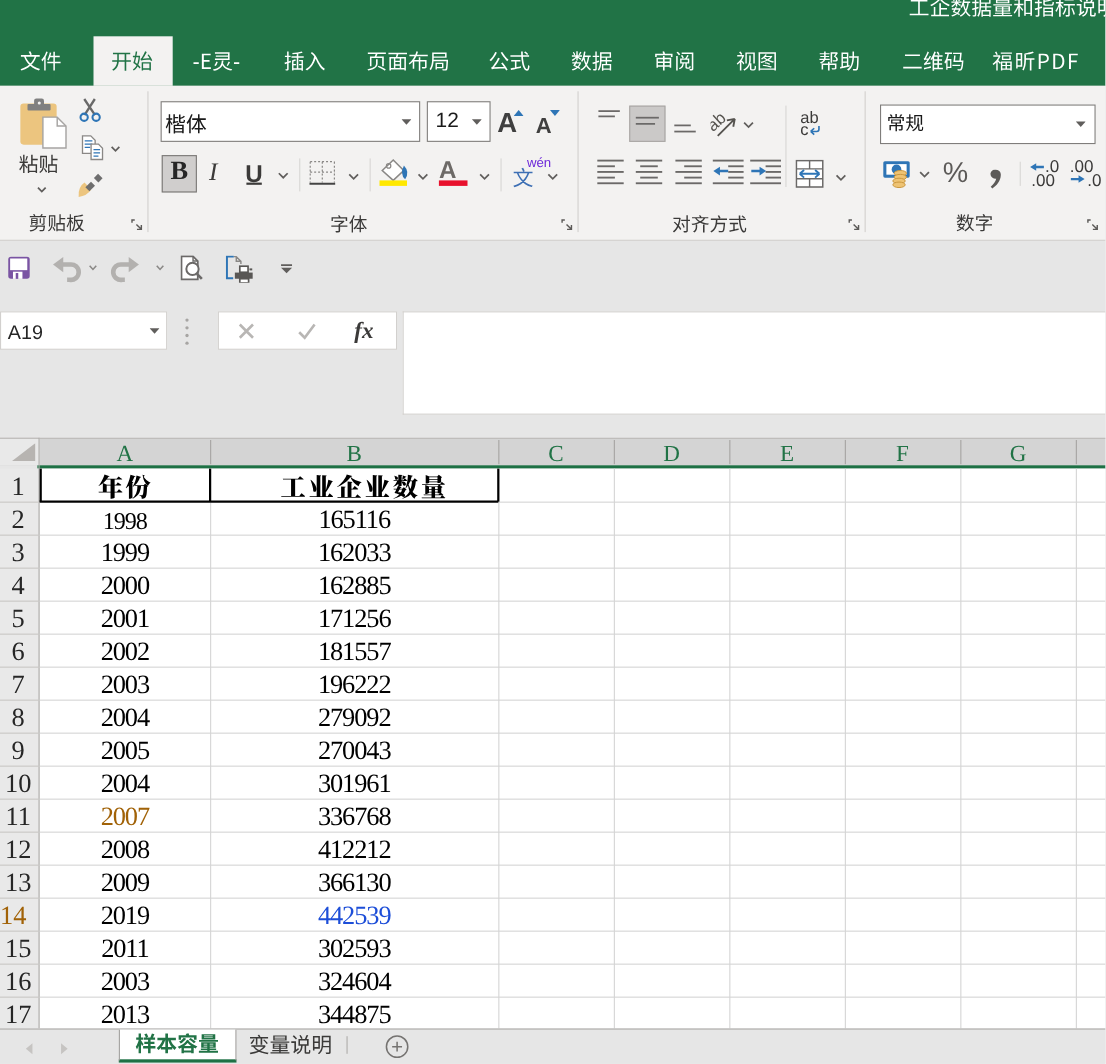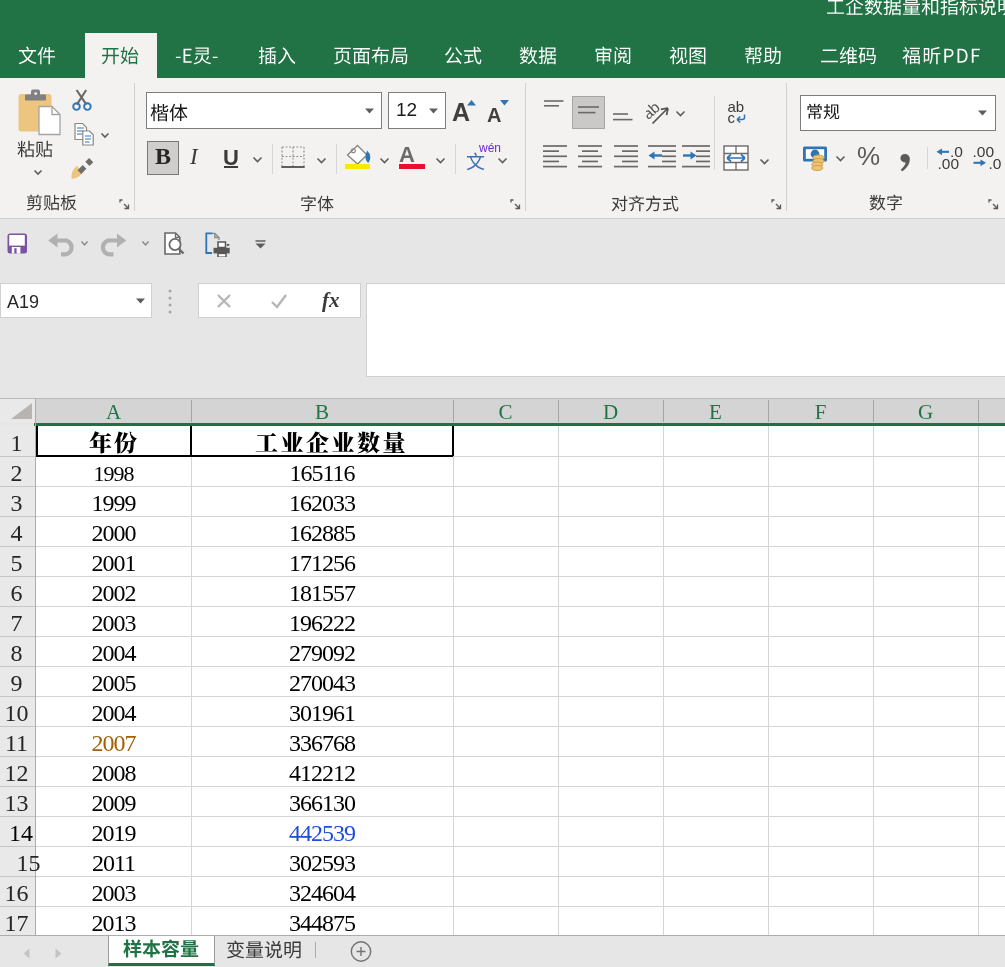--- a/index.html
+++ b/index.html
@@ -425,22 +425,22 @@
 <div class="abs serif" style="left:0;top:516px;width:33px;height:30px;font-size:24px;color:#262626;text-align:center;line-height:35px">4</div>
 <div class="abs serif" style="left:0;top:546px;width:33px;height:30px;font-size:24px;color:#262626;text-align:center;line-height:35px">5</div>
 <div class="abs serif" style="left:0;top:576px;width:33px;height:30px;font-size:24px;color:#262626;text-align:center;line-height:35px">6</div>
 <div class="abs serif" style="left:0;top:606px;width:33px;height:30px;font-size:24px;color:#262626;text-align:center;line-height:35px">7</div>
 <div class="abs serif" style="left:0;top:636px;width:33px;height:30px;font-size:24px;color:#262626;text-align:center;line-height:35px">8</div>
 <div class="abs serif" style="left:0;top:666px;width:33px;height:30px;font-size:24px;color:#262626;text-align:center;line-height:35px">9</div>
 <div class="abs serif" style="left:0;top:696px;width:33px;height:30px;font-size:24px;color:#262626;text-align:center;line-height:35px">10</div>
 <div class="abs serif" style="left:0;top:726px;width:33px;height:30px;font-size:24px;color:#262626;text-align:center;line-height:35px">11</div>
 <div class="abs serif" style="left:0;top:756px;width:33px;height:30px;font-size:24px;color:#262626;text-align:center;line-height:35px">12</div>
 <div class="abs serif" style="left:0;top:786px;width:33px;height:30px;font-size:24px;color:#262626;text-align:center;line-height:35px">13</div>
-<div class="abs serif" style="left:0;top:816px;width:33px;height:30px;font-size:24px;color:#000000;text-align:right;line-height:35px">14</div>
-<div class="abs serif" style="left:12px;top:846px;width:33px;height:30px;font-size:24px;color:#262626;text-align:center;line-height:35px">15</div>
+<div class="abs serif" style="left:0;top:816px;width:33px;height:30px;font-size:24px;color:#a16207;text-align:left;line-height:35px">14</div>
+<div class="abs serif" style="left:0;top:846px;width:33px;height:30px;font-size:24px;color:#262626;text-align:center;line-height:35px">15</div>
 <div class="abs serif" style="left:0;top:876px;width:33px;height:30px;font-size:24px;color:#262626;text-align:center;line-height:35px">16</div>
 <div class="abs serif" style="left:0;top:906px;width:33px;height:30px;font-size:24px;color:#262626;text-align:center;line-height:35px">17</div>
 <div class="abs" style="left:36px;top:455px;width:417px;height:2px;background:#000"></div>
 <div class="abs" style="left:36px;top:426px;width:2px;height:30px;background:#000"></div>
 <div class="abs" style="left:190px;top:426px;width:2px;height:30px;background:#000"></div>
 <div class="abs" style="left:452px;top:426px;width:2px;height:30px;background:#000"></div>
 <svg style="position:absolute;left:89.0px;top:430.8px;overflow:visible" width="50" height="30">
     <path d="M0.6 16.0H17.3L19.1 13.7Q19.1 13.7 19.5 14.0Q19.8 14.2 20.3 14.6Q20.8 15.0 21.4 15.5Q22.0 15.9 22.4 16.3Q22.4 16.7 21.8 16.7H0.8ZM11.5 4.3H15.2V21.5Q15.2 21.6 14.4 22.0Q13.6 22.4 12.2 22.4H11.5ZM6.4 9.6H16.5L18.2 7.5Q18.2 7.5 18.5 7.8Q18.8 8.0 19.3 8.3Q19.8 8.7 20.3 9.1Q20.9 9.5 21.3 9.9Q21.2 10.3 20.6 10.3H6.4ZM4.5 9.6V8.2L8.3 9.6H8.0V16.4H4.5ZM6.0 0.3 10.6 2.0Q10.5 2.2 10.2 2.3Q10.0 2.4 9.6 2.4Q7.8 5.4 5.6 7.4Q3.4 9.5 0.8 10.8L0.6 10.6Q1.6 9.4 2.6 7.8Q3.6 6.1 4.5 4.2Q5.4 2.3 6.0 0.3ZM6.5 4.3H17.0L18.8 2.1Q18.8 2.1 19.1 2.3Q19.5 2.6 20.0 3.0Q20.5 3.3 21.1 3.8Q21.6 4.2 22.1 4.6Q22.1 4.8 21.9 4.9Q21.7 5.0 21.4 5.0H6.2Z M34.2 1.9Q34.1 2.2 33.8 2.3Q33.6 2.4 33.2 2.4Q32.3 4.8 31.2 6.7Q30.0 8.6 28.6 10.1Q27.2 11.6 25.6 12.8L25.3 12.6Q26.2 11.2 27.0 9.2Q27.9 7.2 28.6 5.0Q29.2 2.8 29.6 0.6ZM32.2 7.5Q32.1 7.7 31.9 7.8Q31.8 7.9 31.4 8.0V21.5Q31.4 21.6 31.0 21.8Q30.6 22.1 30.0 22.2Q29.4 22.4 28.8 22.4H28.2V8.1L29.4 6.5ZM42.6 1.2Q42.5 1.5 42.2 1.8Q41.9 2.2 41.6 2.6L41.4 1.7Q41.9 3.1 43.0 4.2Q44.0 5.4 45.3 6.2Q46.6 7.1 47.8 7.6L47.8 7.8Q47.2 8.2 46.5 9.0Q45.8 9.8 45.6 10.7Q43.6 9.2 42.3 6.8Q41.1 4.4 40.6 0.6L40.8 0.5ZM41.4 10.2 43.0 8.7 45.6 10.9Q45.5 11.1 45.3 11.2Q45.1 11.3 44.7 11.4Q44.6 13.9 44.5 15.7Q44.4 17.4 44.2 18.6Q44.0 19.7 43.7 20.4Q43.4 21.1 42.9 21.5Q42.3 22.0 41.6 22.2Q40.8 22.4 39.8 22.4Q39.8 21.7 39.7 21.2Q39.7 20.7 39.4 20.4Q39.2 20.1 38.7 19.9Q38.3 19.6 37.6 19.5V19.2Q38.0 19.3 38.4 19.3Q38.9 19.3 39.3 19.3Q39.7 19.3 40.0 19.3Q40.4 19.3 40.6 19.1Q41.1 18.7 41.3 16.6Q41.6 14.5 41.7 10.2ZM39.3 10.2Q39.2 11.8 38.9 13.4Q38.5 15.1 37.8 16.7Q37.0 18.3 35.5 19.7Q34.1 21.2 31.7 22.4L31.4 22.1Q33.0 20.6 33.9 19.1Q34.8 17.5 35.2 16.0Q35.6 14.5 35.8 13.0Q35.9 11.5 35.9 10.2ZM42.6 10.2V10.9H33.9L33.7 10.2ZM39.3 2.7Q39.2 2.9 39.0 3.0Q38.7 3.2 38.3 3.2Q37.3 6.1 35.7 8.1Q34.1 10.1 31.9 11.4L31.7 11.2Q32.9 9.4 33.8 6.8Q34.8 4.2 35.1 1.3Z" fill="#000"></path>
   </svg>
 <svg style="position:absolute;left:254.5px;top:430.8px;overflow:visible" width="153" height="30">

